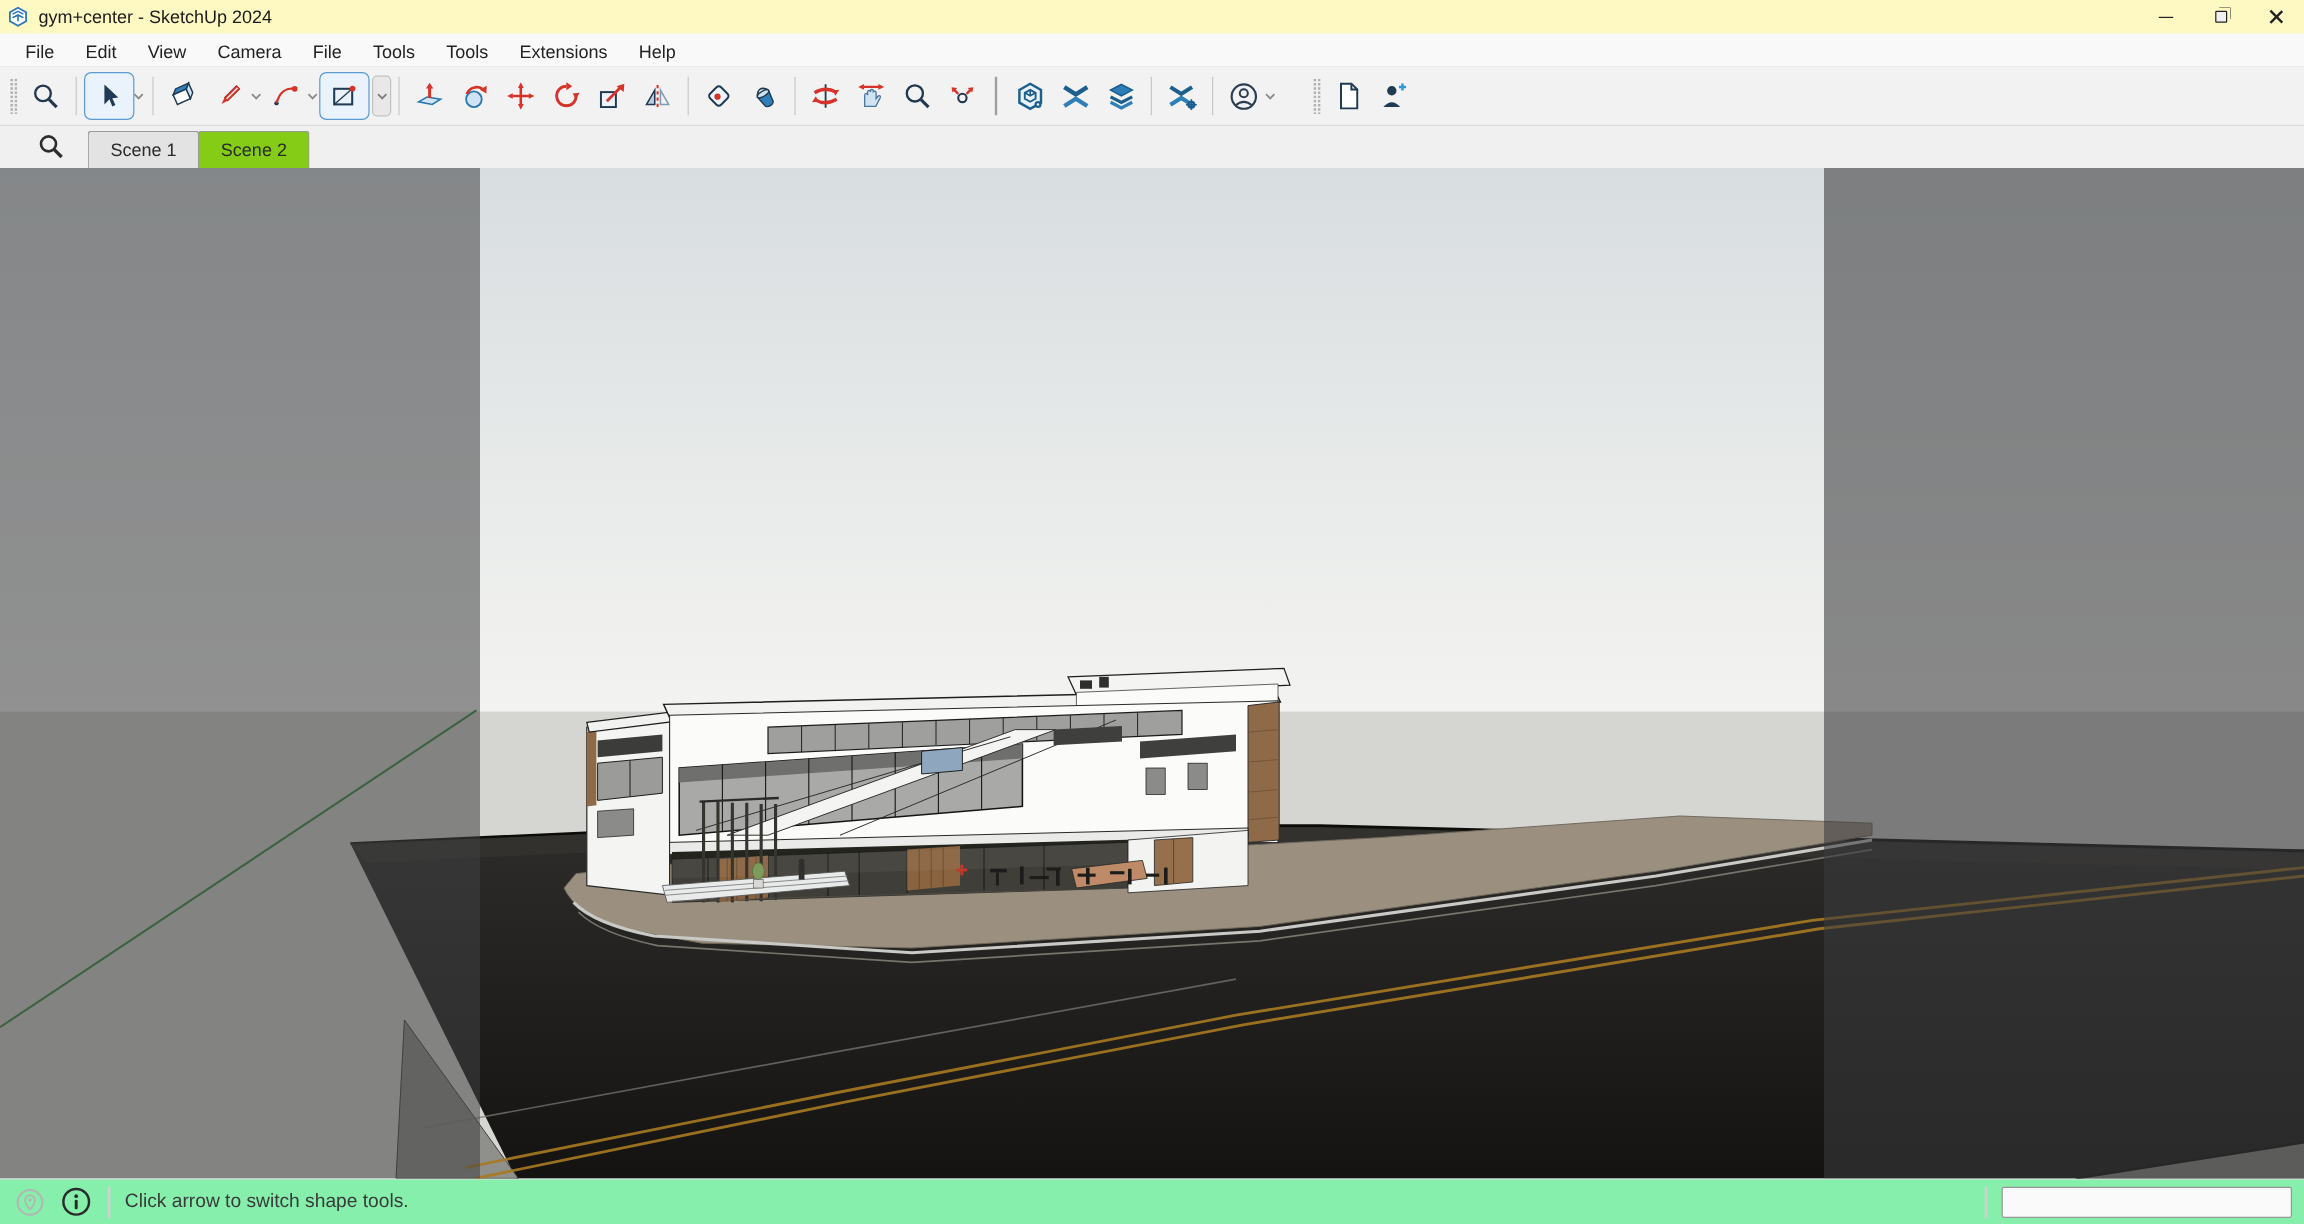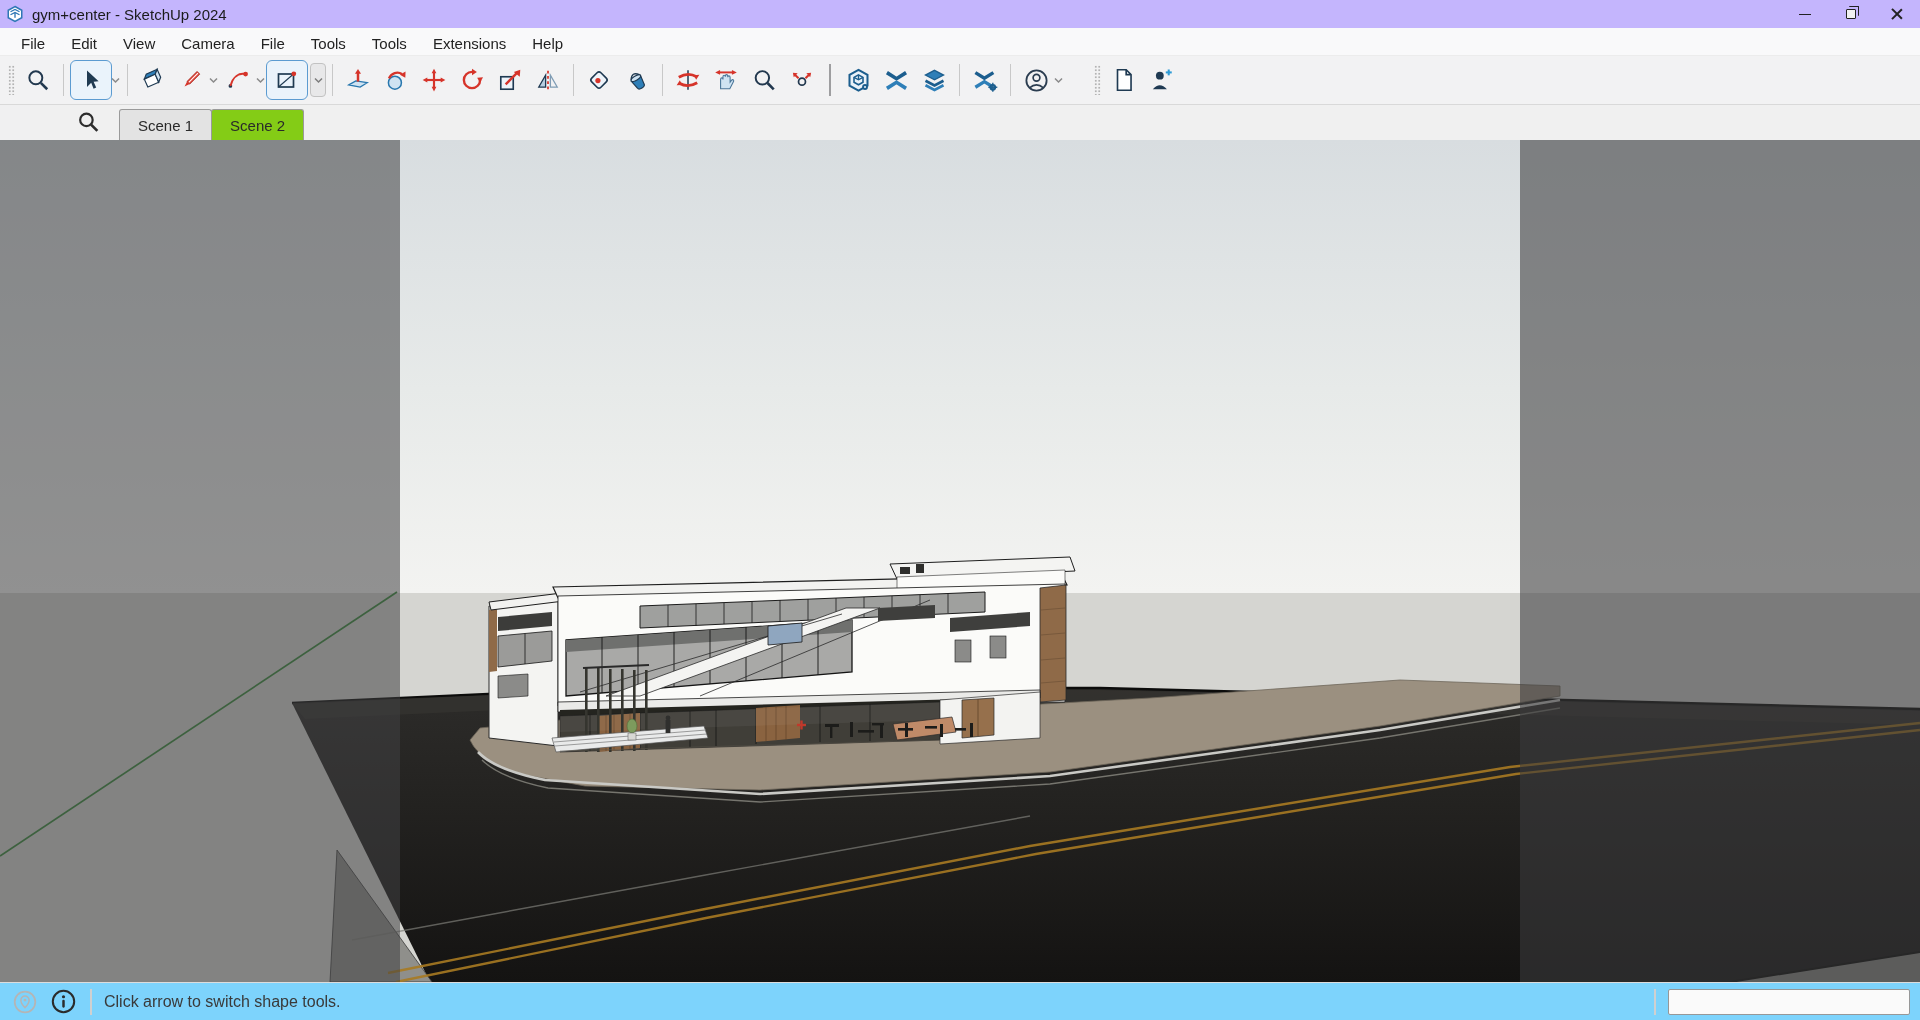--- a/index.html
+++ b/index.html
@@ -1,20 +1,20 @@
 <!DOCTYPE html>
 <html><head>
 <meta charset="utf-8">
 <style>
   * { margin:0; padding:0; box-sizing:border-box; }
   html,body { width:1920px; height:1020px; overflow:hidden;
     font-family:"Liberation Sans", sans-serif; background:#f0f0f1; }
 
   
-  .titlebar { height:28px; background:#c4b5fd; display:flex; align-items:center; }
+  .titlebar { height:28px; background:#fef9c3; display:flex; align-items:center; }
   .titlebar .logo { margin:0 8px 0 6px; display:flex; }
   .title-text { font-size:15px; color:#1b1b1b; }
   .win-controls { margin-left:auto; display:flex; height:100%; }
   .win-btn { width:46px; height:100%; display:flex; align-items:center; justify-content:center; cursor:default; }
   .glyph-min { width:12px; height:0; border-top:1.6px solid #222; }
   .glyph-restore { width:10px; height:10px; border:1.4px solid #222; border-radius:1px; position:relative; background:#f0f0f1; }
   .glyph-restore::before { content:""; position:absolute; left:2px; top:-4px; width:9px; height:9px; border:1.4px solid #222; border-left:none; border-bottom:none; border-radius:1px; }
   .glyph-close { position:relative; width:12px; height:12px; }
   .glyph-close::before,.glyph-close::after { content:""; position:absolute; left:5.3px; top:-1px; width:1.6px; height:14px; background:#222; }
   .glyph-close::before { transform:rotate(45deg); } .glyph-close::after { transform:rotate(-45deg); }
@@ -30,33 +30,33 @@
   .tsep { width:1px; height:32px; background:#c8c8c8; margin:0 6px; }
   .tsep.thick { width:2px; background:#9e9ea0; margin:0 8px; }
   .tbtn { width:38px; height:40px; display:flex; align-items:center; justify-content:center; border-radius:6px; }
   .tbtn.active { border:1.5px solid #5b9bd1; background:#eaf3fb; width:42px; }
   .chev { width:12px; height:40px; display:flex; align-items:center; justify-content:center; margin-left:-3px; }
   .chevbox { width:16px; height:34px; background:#e8e8e9; border:1px solid #c2c2c2; border-radius:4px;
      display:flex; align-items:center; justify-content:center; margin-left:2px; }
   .gap { width:26px; }
 
   
-  .scenetabs { height:35px; background:#f0f0f0; display:flex; align-items:flex-end; padding-left:46px;margin-left:30px; }
+  .scenetabs { height:35px; background:#f0f0f0; display:flex; align-items:flex-end; padding-left:30px; }
   .tab-search { align-self:center; margin-right:18px; display:flex; }
   .tab { height:31px; min-width:84px; padding:0 18px; display:flex; align-items:center; justify-content:center;
      font-size:15px; color:#2a2a2a; background:#84cc16; border:1px solid #9a9a9a; border-bottom:none;
      border-radius:3px 3px 0 0; margin-right:-1px; }
   .tab.active { background:#e3e3e3; }
 
   
   .viewport { height:842px; position:relative; }
   .viewport svg { display:block; }
 
   
-  .statusbar { height:38px; background:#7dd3fc; border-top:1px solid #dcdcdc; display:flex; align-items:center; padding:0 10px; }
+  .statusbar { height:38px; background:#86efac; border-top:1px solid #dcdcdc; display:flex; align-items:center; padding:0 10px; }
   .sb-icon { width:30px; height:30px; display:flex; align-items:center; justify-content:center; margin-right:8px; }
   .sb-sep { width:2px; height:26px; background:#d0d0d0; margin:0 12px 0 4px; }
   .sb-msg { font-size:16px; color:#3a3a3a; }
   .sb-right { margin-left:auto; display:flex; align-items:center; }
   .measure-input { width:242px; height:26px; border:1px solid #979797; border-radius:2px; background:#fafafa;
      font-size:14px; color:#333; padding:0 6px; outline:none; }
 </style>
 </head>
 <body>
 

